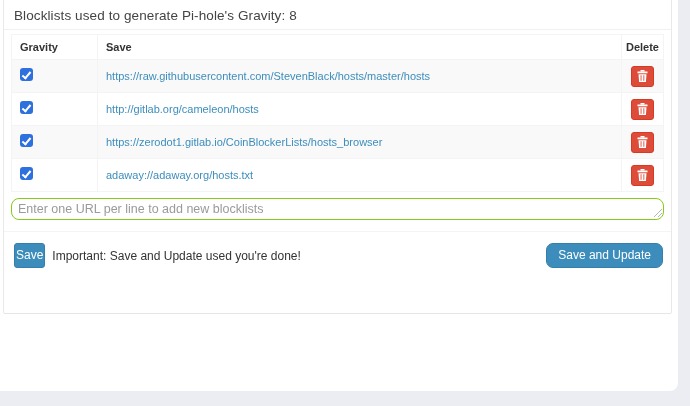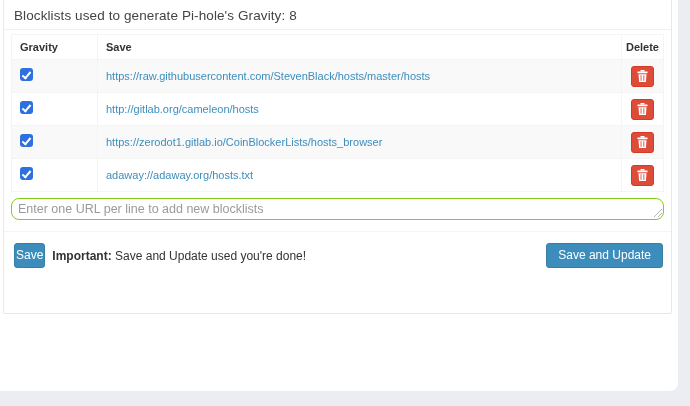--- a/index.html
+++ b/index.html
@@ -109,22 +109,22 @@
     border:1px solid #367fa9;
     color:#fff;
     font-family:"Liberation Sans", sans-serif;
     font-size:12px;
     padding:5px 1px;
     border-radius:3px;
     cursor:pointer;
     line-height:13px;
   }
   .footer-note { margin-left:7px; font-size:12px; color:#333; }
-  .footer-note b { font-weight:700;margin-top:25px; }
-  .btn-save-update { margin-left:auto; padding:5px 11px; }
+  .footer-note b { font-weight:400;margin-top:25px; }
+  .btn-save-update { margin-left:auto; padding:5px 11px;border-radius:7px; }
 </style>
 </head>
 <body>
 
 <div class="post-surface"></div>
 
 <div class="box-card">
 
   <div class="box-header">
     <h3 class="box-title">Blocklists used to generate Pi-hole's Gravity: 8</h3>

